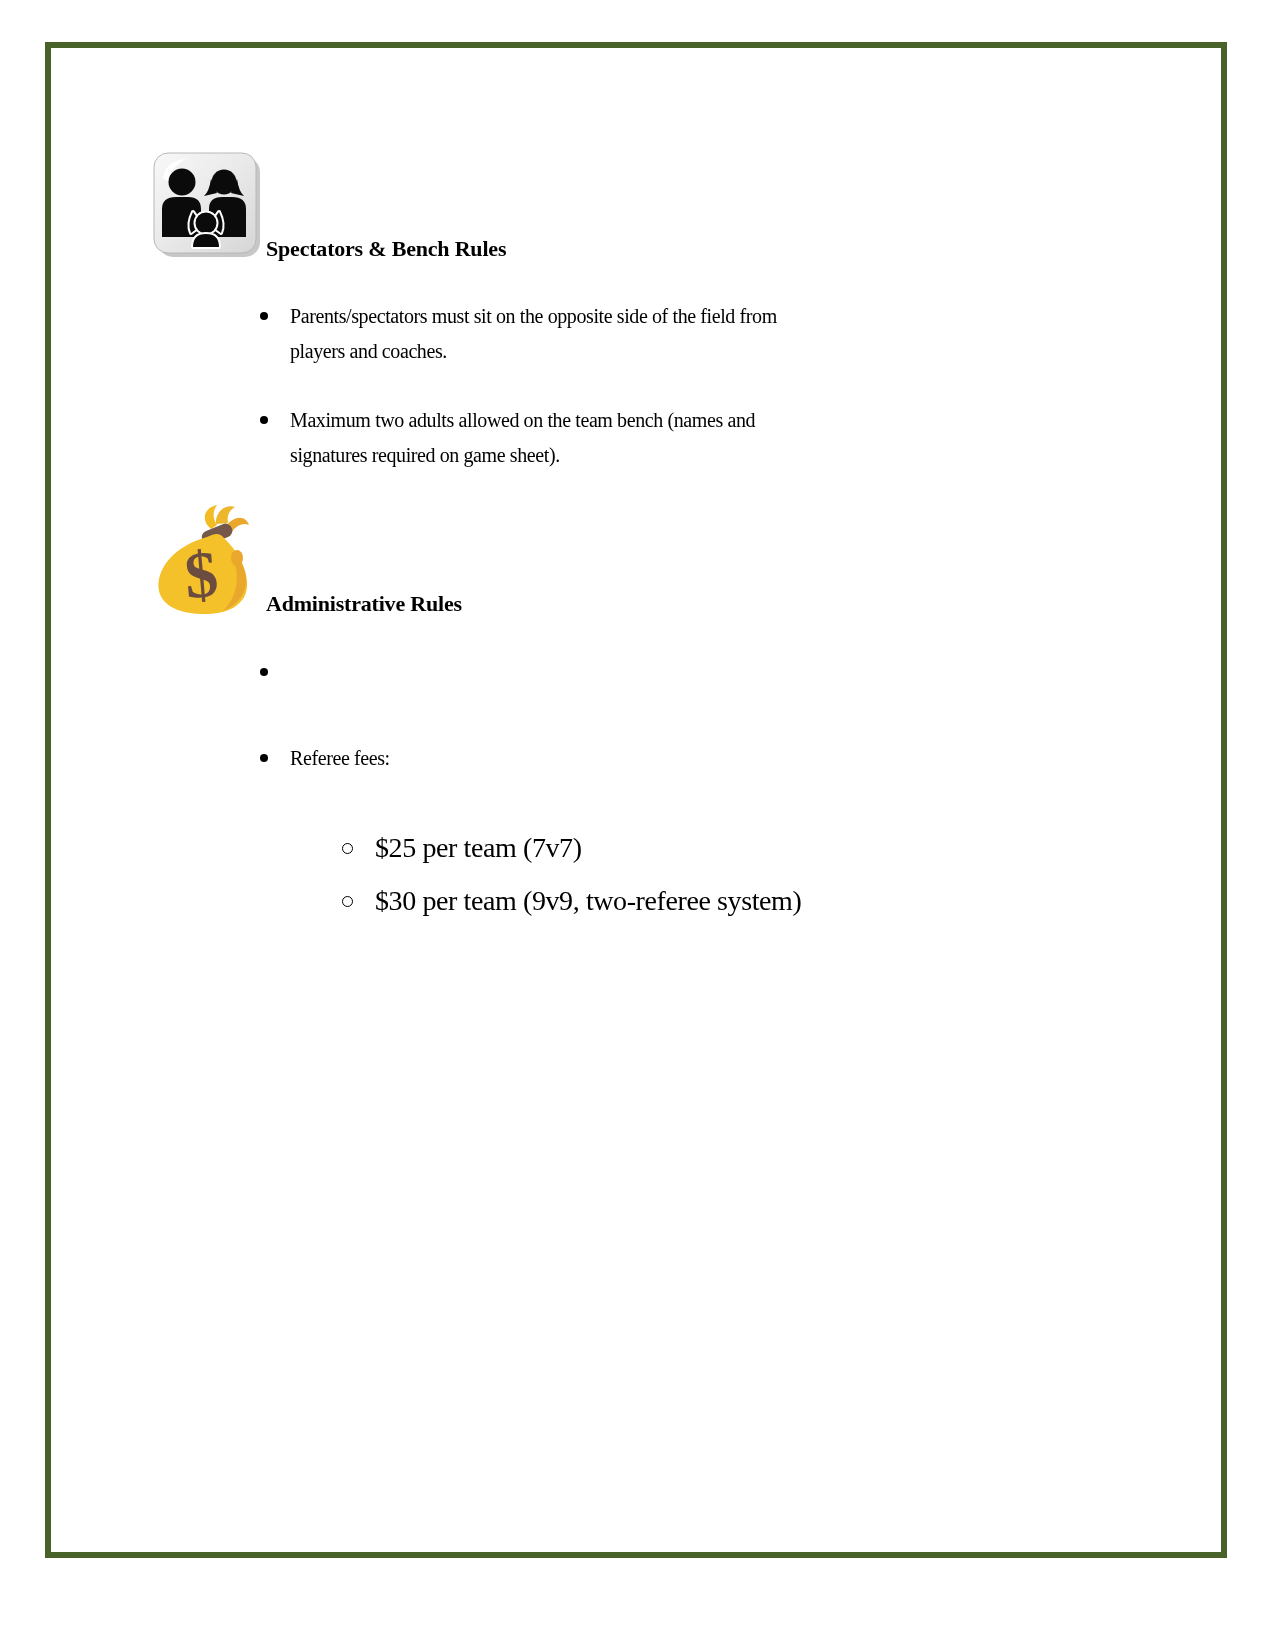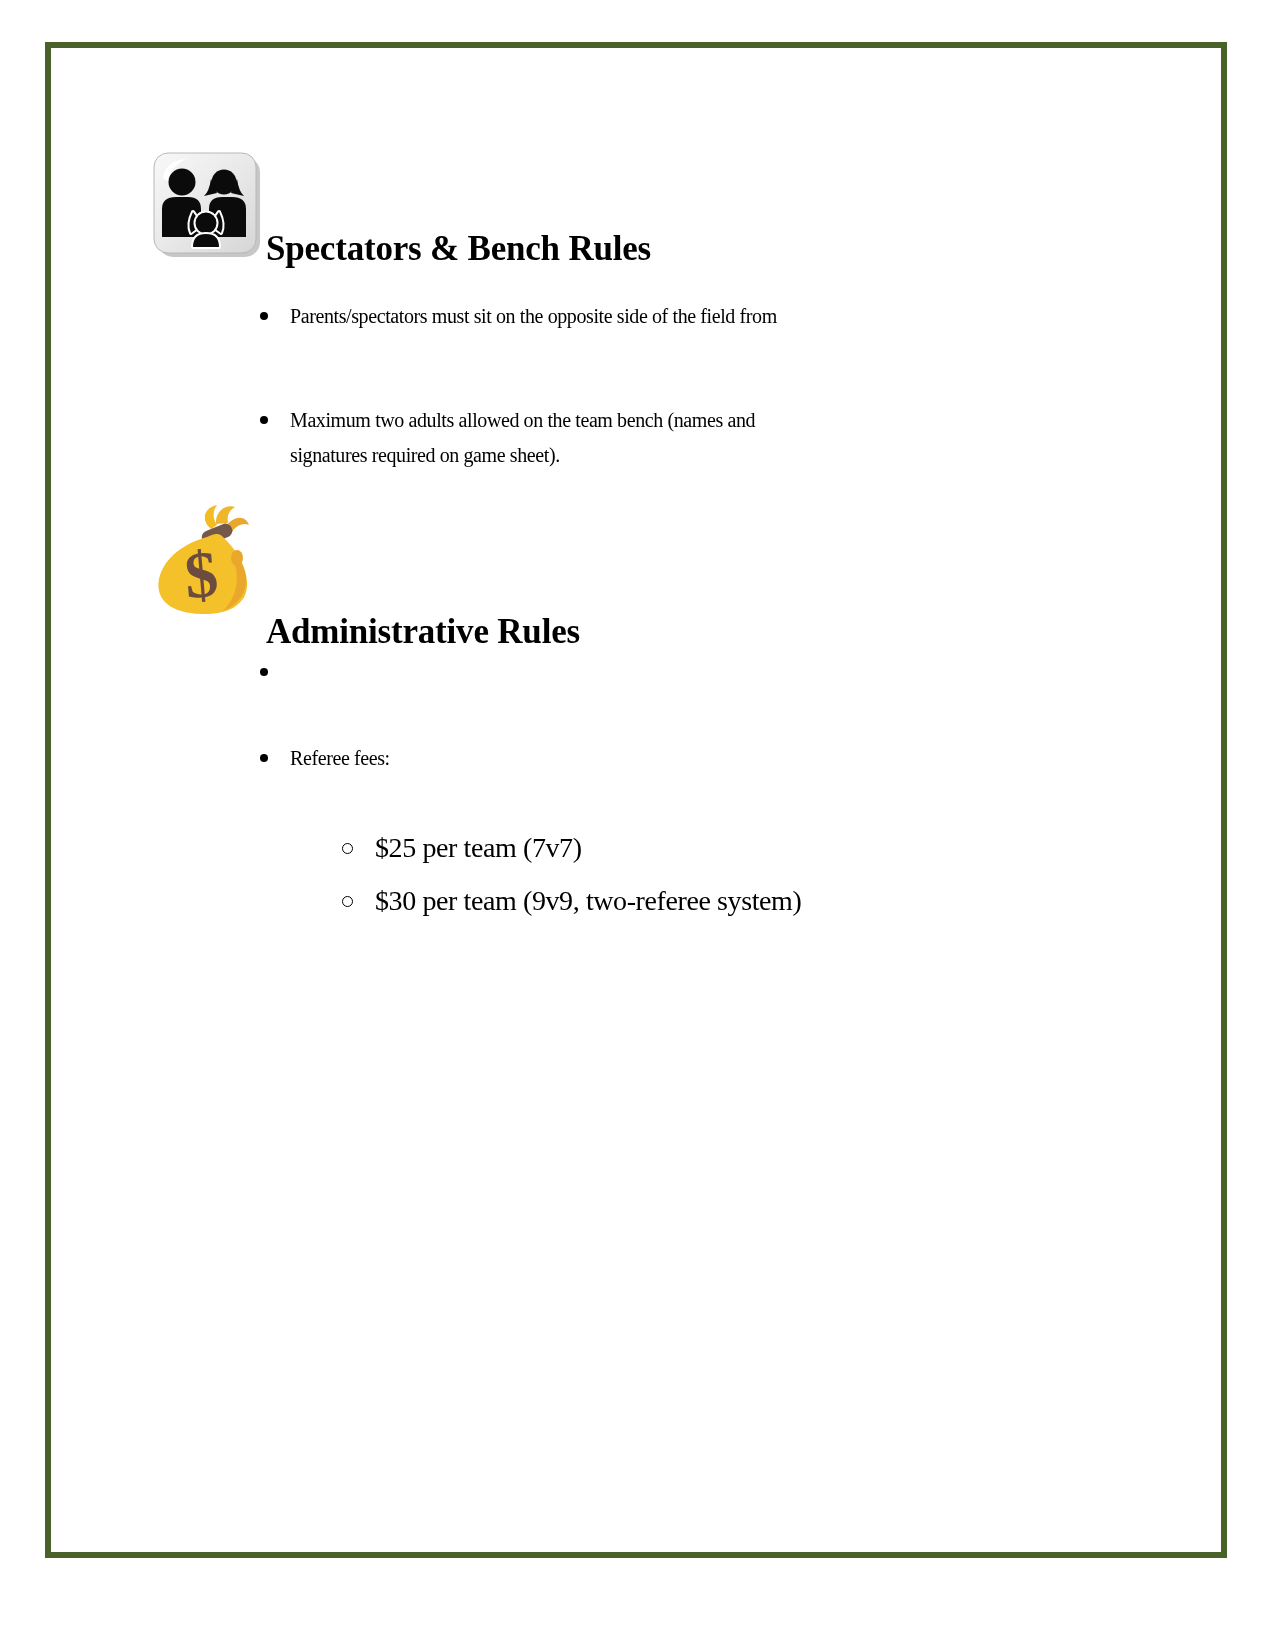--- a/index.html
+++ b/index.html
@@ -18,27 +18,27 @@
     border:6px solid #486229;
     box-sizing:border-box;
   }
   .icon{position:absolute;}
   .icon-family{left:153px;top:152px;width:109px;height:107px;}
   .icon-moneybag{left:155px;top:503px;width:96px;height:118px;}
   .section-title{
     position:absolute;
     left:266px;
     font-weight:bold;
-    font-size:35px;
+    font-size:22px;
     line-height:40px;
     letter-spacing:-0.2px;
     white-space:nowrap;
   }
   .title-1{top:229px;}
-  .title-2{top:584px;margin-top:28px;}
+  .title-2{top:584px;}
   .bullet{
     position:absolute;
     left:258px;
     width:860px;
     padding-left:32px;
     font-size:20px;
     line-height:35px;
     letter-spacing:-0.4px;
     box-sizing:border-box;
   }
@@ -122,20 +122,21 @@
     <ellipse cx="82" cy="55" rx="6" ry="8" fill="#e9a82c"></ellipse>
 
     <text x="46" y="94" text-anchor="middle" font-family="Liberation Serif, DejaVu Serif, serif" font-size="66" font-weight="bold" fill="#6b4c3e" transform="rotate(-5 46 70)">$</text>
   </svg>
 
   <div class="section-title title-1">Spectators &amp; Bench Rules</div>
 
   <div class="bullet b1">
     <span class="dot-marker"></span>
     <div class="line">Parents/spectators must sit on the opposite side of the field from</div>
+    <div class="line">players and coaches.</div>
   </div>
 
   <div class="bullet b2">
     <span class="dot-marker"></span>
     <div class="line">Maximum two adults allowed on the team bench (names and</div>
     <div class="line">signatures required on game sheet).</div>
   </div>
 
   <div class="section-title title-2">Administrative Rules</div>
 

